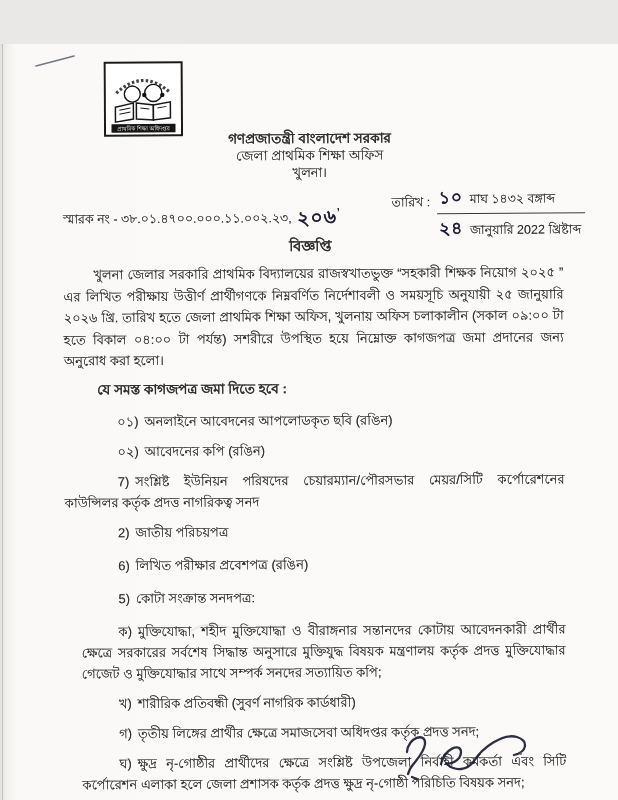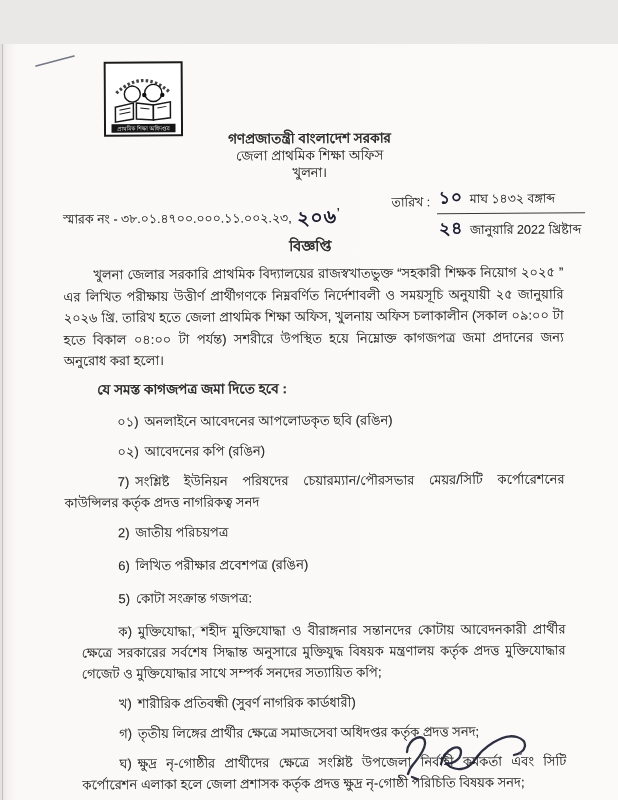--- a/index.html
+++ b/index.html
@@ -127,21 +127,21 @@
     <p class="intro soft">খুলনা জেলার সরকারি প্রাথমিক বিদ্যালয়ের রাজস্বখাতভুক্ত “সহকারী শিক্ষক নিয়োগ ২০২৫ ” এর লিখিত পরীক্ষায় উত্তীর্ণ প্রার্থীগণকে নিম্নবর্ণিত নির্দেশাবলী ও সময়সূচি অনুযায়ী ২৫ জানুয়ারি ২০২৬ খ্রি. তারিখ হতে জেলা প্রাথমিক শিক্ষা অফিস, খুলনায় অফিস চলাকালীন (সকাল ০৯:০০ টা হতে বিকাল ০৪:০০ টা পর্যন্ত) সশরীরে উপস্থিত হয়ে নিম্নোক্ত কাগজপত্র জমা প্রদানের জন্য অনুরোধ করা হলো।</p>
 
     <div class="docs">
       <div class="list-head soft">যে সমস্ত কাগজপত্র জমা দিতে হবে :</div>
 
       <div class="doc-item soft"><span class="num">০১)</span><span>অনলাইনে আবেদনের আপলোডকৃত ছবি (রঙিন)</span></div>
       <div class="doc-item soft"><span class="num">০২)</span><span>আবেদনের কপি (রঙিন)</span></div>
       <div class="doc-item wrap-out soft"><span class="num">7)</span><span>সংশ্লিষ্ট ইউনিয়ন পরিষদের চেয়ারম্যান/পৌরসভার মেয়র/সিটি কর্পোরেশনের কাউন্সিলর কর্তৃক প্রদত্ত নাগরিকত্ব সনদ</span></div>
       <div class="doc-item soft"><span class="num">2)</span><span>জাতীয় পরিচয়পত্র</span></div>
       <div class="doc-item gap-sm soft"><span class="num">6)</span><span>লিখিত পরীক্ষার প্রবেশপত্র (রঙিন)</span></div>
-      <div class="doc-item gap-sm soft"><span class="num">5)</span><span>কোটা সংক্রান্ত গজপত্র:</span></div>
+      <div class="doc-item gap-sm soft"><span class="num">5)</span><span>কোটা সংক্রান্ত সনদপত্র:</span></div>
       <div class="doc-item wrap-mid gap-sm soft"><span class="num">ক)</span><span>মুক্তিযোদ্ধা, শহীদ মুক্তিযোদ্ধা ও বীরাঙ্গনার সন্তানদের কোটায় আবেদনকারী প্রার্থীর ক্ষেত্রে সরকারের সর্বশেষ সিদ্ধান্ত অনুসারে মুক্তিযুদ্ধ বিষয়ক মন্ত্রণালয় কর্তৃক প্রদত্ত মুক্তিযোদ্ধার গেজেট ও মুক্তিযোদ্ধার সাথে সম্পর্ক সনদের সত্যায়িত কপি;</span></div>
       <div class="doc-item wrap-mid soft"><span class="num">খ)</span><span>শারীরিক প্রতিবন্ধী (সুবর্ণ নাগরিক কার্ডধারী)</span></div>
       <div class="doc-item wrap-mid soft"><span class="num">গ)</span><span>তৃতীয় লিঙ্গের প্রার্থীর ক্ষেত্রে সমাজসেবা অধিদপ্তর কর্তৃক প্রদত্ত সনদ;</span></div>
       <div class="doc-item wrap-mid soft"><span class="num">ঘ)</span><span>ক্ষুদ্র নৃ-গোষ্ঠীর প্রার্থীদের ক্ষেত্রে সংশ্লিষ্ট উপজেলা নির্বাহী কর্মকর্তা এবং সিটি কর্পোরেশন এলাকা হলে জেলা প্রশাসক কর্তৃক প্রদত্ত ক্ষুদ্র নৃ-গোষ্ঠী পরিচিতি বিষয়ক সনদ;</span></div>
       <div class="doc-item gap-lg soft"><span class="num">9)</span><span>শিক্ষাগত যোগ্যতার সনদ</span></div>
 
     </div>
 
   </div>
 

